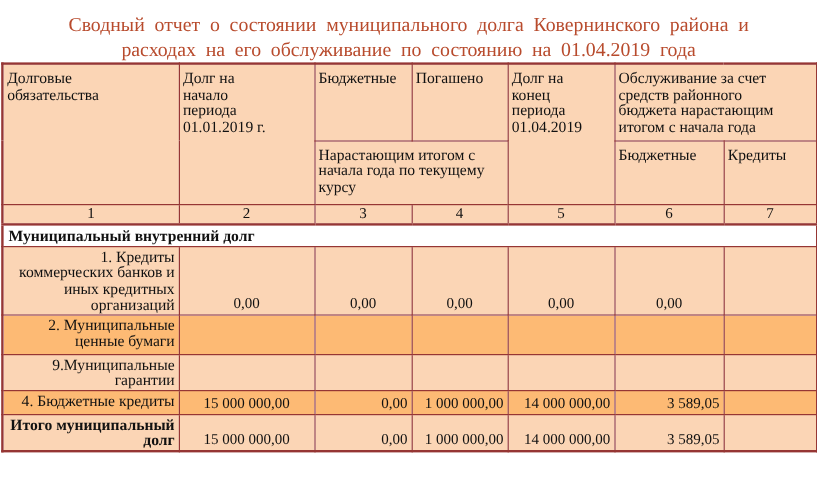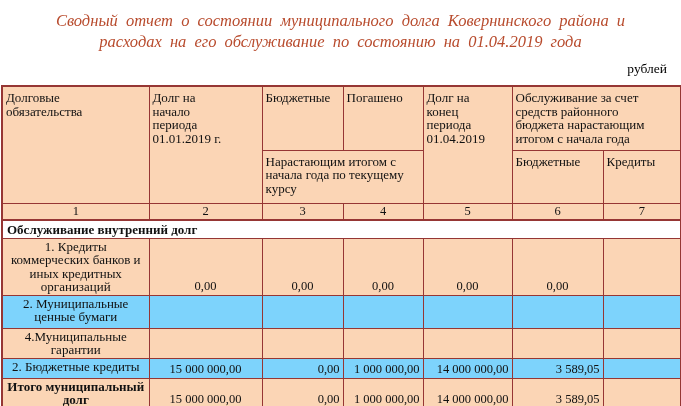--- a/index.html
+++ b/index.html
@@ -18,21 +18,20 @@
   .page {
     width: 681px; height: 406px;
     overflow: hidden;
     background: #ffffff;
     position: relative;
   }
   .report-title {
     margin: 10px auto 0 auto;
     width: 630px;
     text-align: center;
-    font-style: italic;
     font-size: 16.5px;
     line-height: 21px;
     color: var(--title);
     word-spacing: 4px;
   }
   .currency-note {
     text-align: right;
     padding-right: 14px;
     font-size: 13.5px;
     margin-top: 9px;
@@ -74,23 +73,23 @@
   }
   tr.section { height: 18px; }
   tr.section td {
     background: #ffffff;
     font-weight: bold;
     text-align: left;
     vertical-align: middle;
     padding-left: 4px;
   }
   tr.r-peach td { background: var(--peach); }
-  tr.r-white td { background: #7dd3fc; }
+  tr.r-white td { background: #fdba74; }
   td.lbl {
-    text-align: center;
+    text-align: right;
     vertical-align: top;
     white-space: pre-line;
     padding-left: 5px;
     font-family: Liberation Serif, serif;
   }
   td.lbl.bold { font-weight: bold; }
   td.val {
     text-align: right;
     vertical-align: bottom;
     padding-right: 6px;
@@ -109,21 +108,20 @@
   tr.row-budget  { height: 20px; }
   tr.row-total   { height: 28px; }
 </style>
 </head>
 <body>
 
 <div class="page">
 
   <div class="report-title">Сводный отчет о состоянии муниципального долга Ковернинского района и расходах на его обслуживание по состоянию на 01.04.2019 года</div>
 
-  <div class="currency-note">рублей</div>
 
   <table class="report">
     <colgroup>
       <col style="width:147px">
         <col style="width:113px">
         <col style="width:81px">
       <col style="width:80px">
         <col style="width:89px">
         <col style="width:91px">
         <col style="width:78px">
@@ -157,21 +155,21 @@
       <tr class="nums">
         <td>1</td>
         <td>2</td>
         <td>3</td>
         <td>4</td>
         <td>5</td>
         <td>6</td>
         <td>7</td>
       </tr>
       <tr class="section">
-        <td colspan="7">Обслуживание внутренний долг</td>
+        <td colspan="7">Муниципальный внутренний долг</td>
       </tr>
 
       <tr class="r-peach row-credits">
         <td class="lbl">1. Кредиты
 коммерческих банков и
 иных кредитных
 организаций</td>
         <td class="val-c">0,00</td>
         <td class="val-c">0,00</td>
         <td class="val-c">0,00</td>
@@ -185,32 +183,32 @@
 ценные бумаги</td>
         <td class="val-c"></td>
         <td class="val-c"></td>
         <td class="val-c"></td>
         <td class="val-c"></td>
         <td class="val-c"></td>
         <td class="val-c"></td>
       </tr>
 
       <tr class="r-peach row-guar">
-        <td class="lbl">4.Муниципальные
+        <td class="lbl">9.Муниципальные
 гарантии</td>
         <td class="val-c"></td>
         <td class="val-c"></td>
         <td class="val-c"></td>
         <td class="val-c"></td>
         <td class="val-c"></td>
         <td class="val-c"></td>
       </tr>
 
       <tr class="r-white row-budget">
-        <td class="lbl">2. Бюджетные кредиты</td>
+        <td class="lbl">4. Бюджетные кредиты</td>
         <td class="val-c">15 000 000,00</td>
         <td class="val">0,00</td>
         <td class="val">1 000 000,00</td>
         <td class="val">14 000 000,00</td>
         <td class="val">3 589,05</td>
         <td class="val"></td>
       </tr>
 
       <tr class="r-peach row-total">
         <td class="lbl bold">Итого муниципальный

